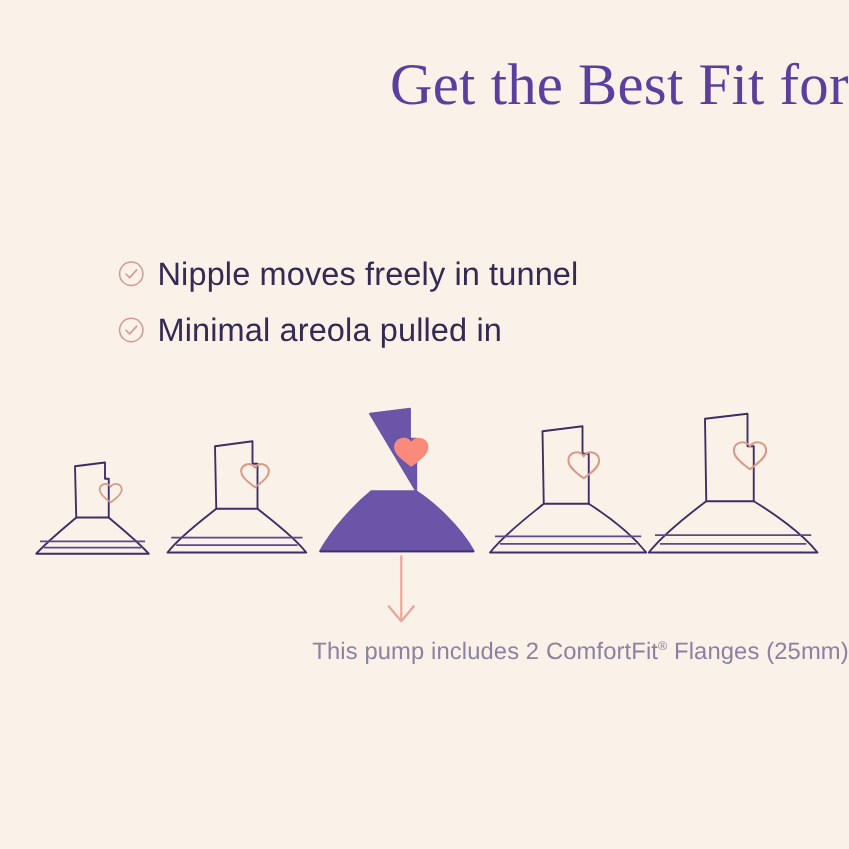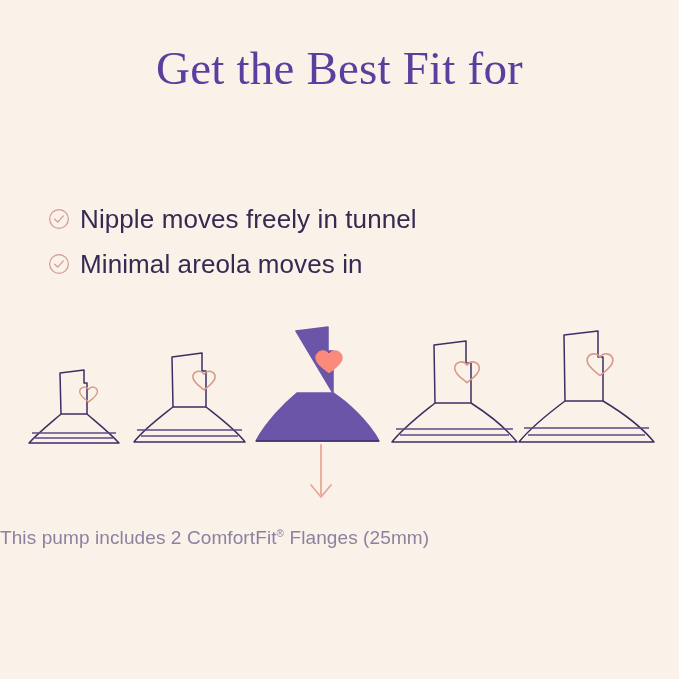--- a/index.html
+++ b/index.html
@@ -19,21 +19,21 @@
     height: 679px;
     background: #faf1e8;
   }
 
   
   .title {
     position: absolute;
     left: 0;
     top: 40px;
     width: 679px;
-    text-align: center;
+    text-align: right;
     font-family: "Liberation Serif", "DejaVu Serif", serif;
     font-size: 47px;
     line-height: 1.22;
     letter-spacing: 0.2px;
     color: #5b3e9e;
     font-weight: 400;
   }
   .title .ln {
     display: block;
   }
@@ -42,21 +42,21 @@
   .bullets {
     position: absolute;
     left: 0;
     top: 202px;
     width: 679px;
   }
   .bullet {
     display: flex;
     align-items: center;
     justify-content: flex-start;
-    padding-left: 48px;
+    padding-left: 94px;
     margin-bottom: 11px;
     height: 34px;
   }
   .bullet .check-icon {
     flex: 0 0 auto;
     width: 22px;
     height: 22px;
     margin-right: 10px;
     display: block;
   }
@@ -92,23 +92,23 @@
     left: 296px;
     top: 443px;
     width: 50px;
     height: 62px;
   }
 
   
   .footer {
     position: absolute;
     left: 0;
-    top: 528px;
-    width: 679px;
-    text-align: left;
+    top: 512px;
+    width: 679px;
+    text-align: right;
   }
   .footer .fline {
     display: block;
     font-family: "Liberation Sans", sans-serif;
     font-size: 19px;
     color: #8b82a0;
     line-height: 1;
     margin-bottom: 18px;
     letter-spacing: 0.1px;
   }
@@ -139,21 +139,21 @@
       <span class="btext">Nipple moves freely in tunnel</span>
     </div>
 
     <div class="bullet">
       <span class="check-icon">
         <svg viewBox="0 0 24 24" width="22" height="22">
           <circle cx="12" cy="12" r="10.2" fill="none" stroke="#d49a92" stroke-width="1.35"></circle>
           <path d="M7.3 12.2 L10.6 15.4 L16.8 8.6" fill="none" stroke="#d49a92" stroke-width="1.35" stroke-linecap="round" stroke-linejoin="round"></path>
         </svg>
       </span>
-      <span class="btext">Minimal areola moves in</span>
+      <span class="btext">Minimal areola pulled in</span>
     </div>
 
   </div>
 
   <div class="flange-row">
 
     <div class="flange" style="left:22px;">
       <svg width="104" height="86" viewBox="0 0 104 86">
         <path d="M38 14 L62 11 L62 24 L65 24 L65 55 L39 55 Z" fill="none" stroke="#3d2e63" stroke-width="1.5" stroke-linejoin="round"></path>
         <path d="M39 55 C31 62 16 74 7 84 L97 84 C88 74 73 62 65 55" fill="none" stroke="#3d2e63" stroke-width="1.5" stroke-linejoin="round"></path>

